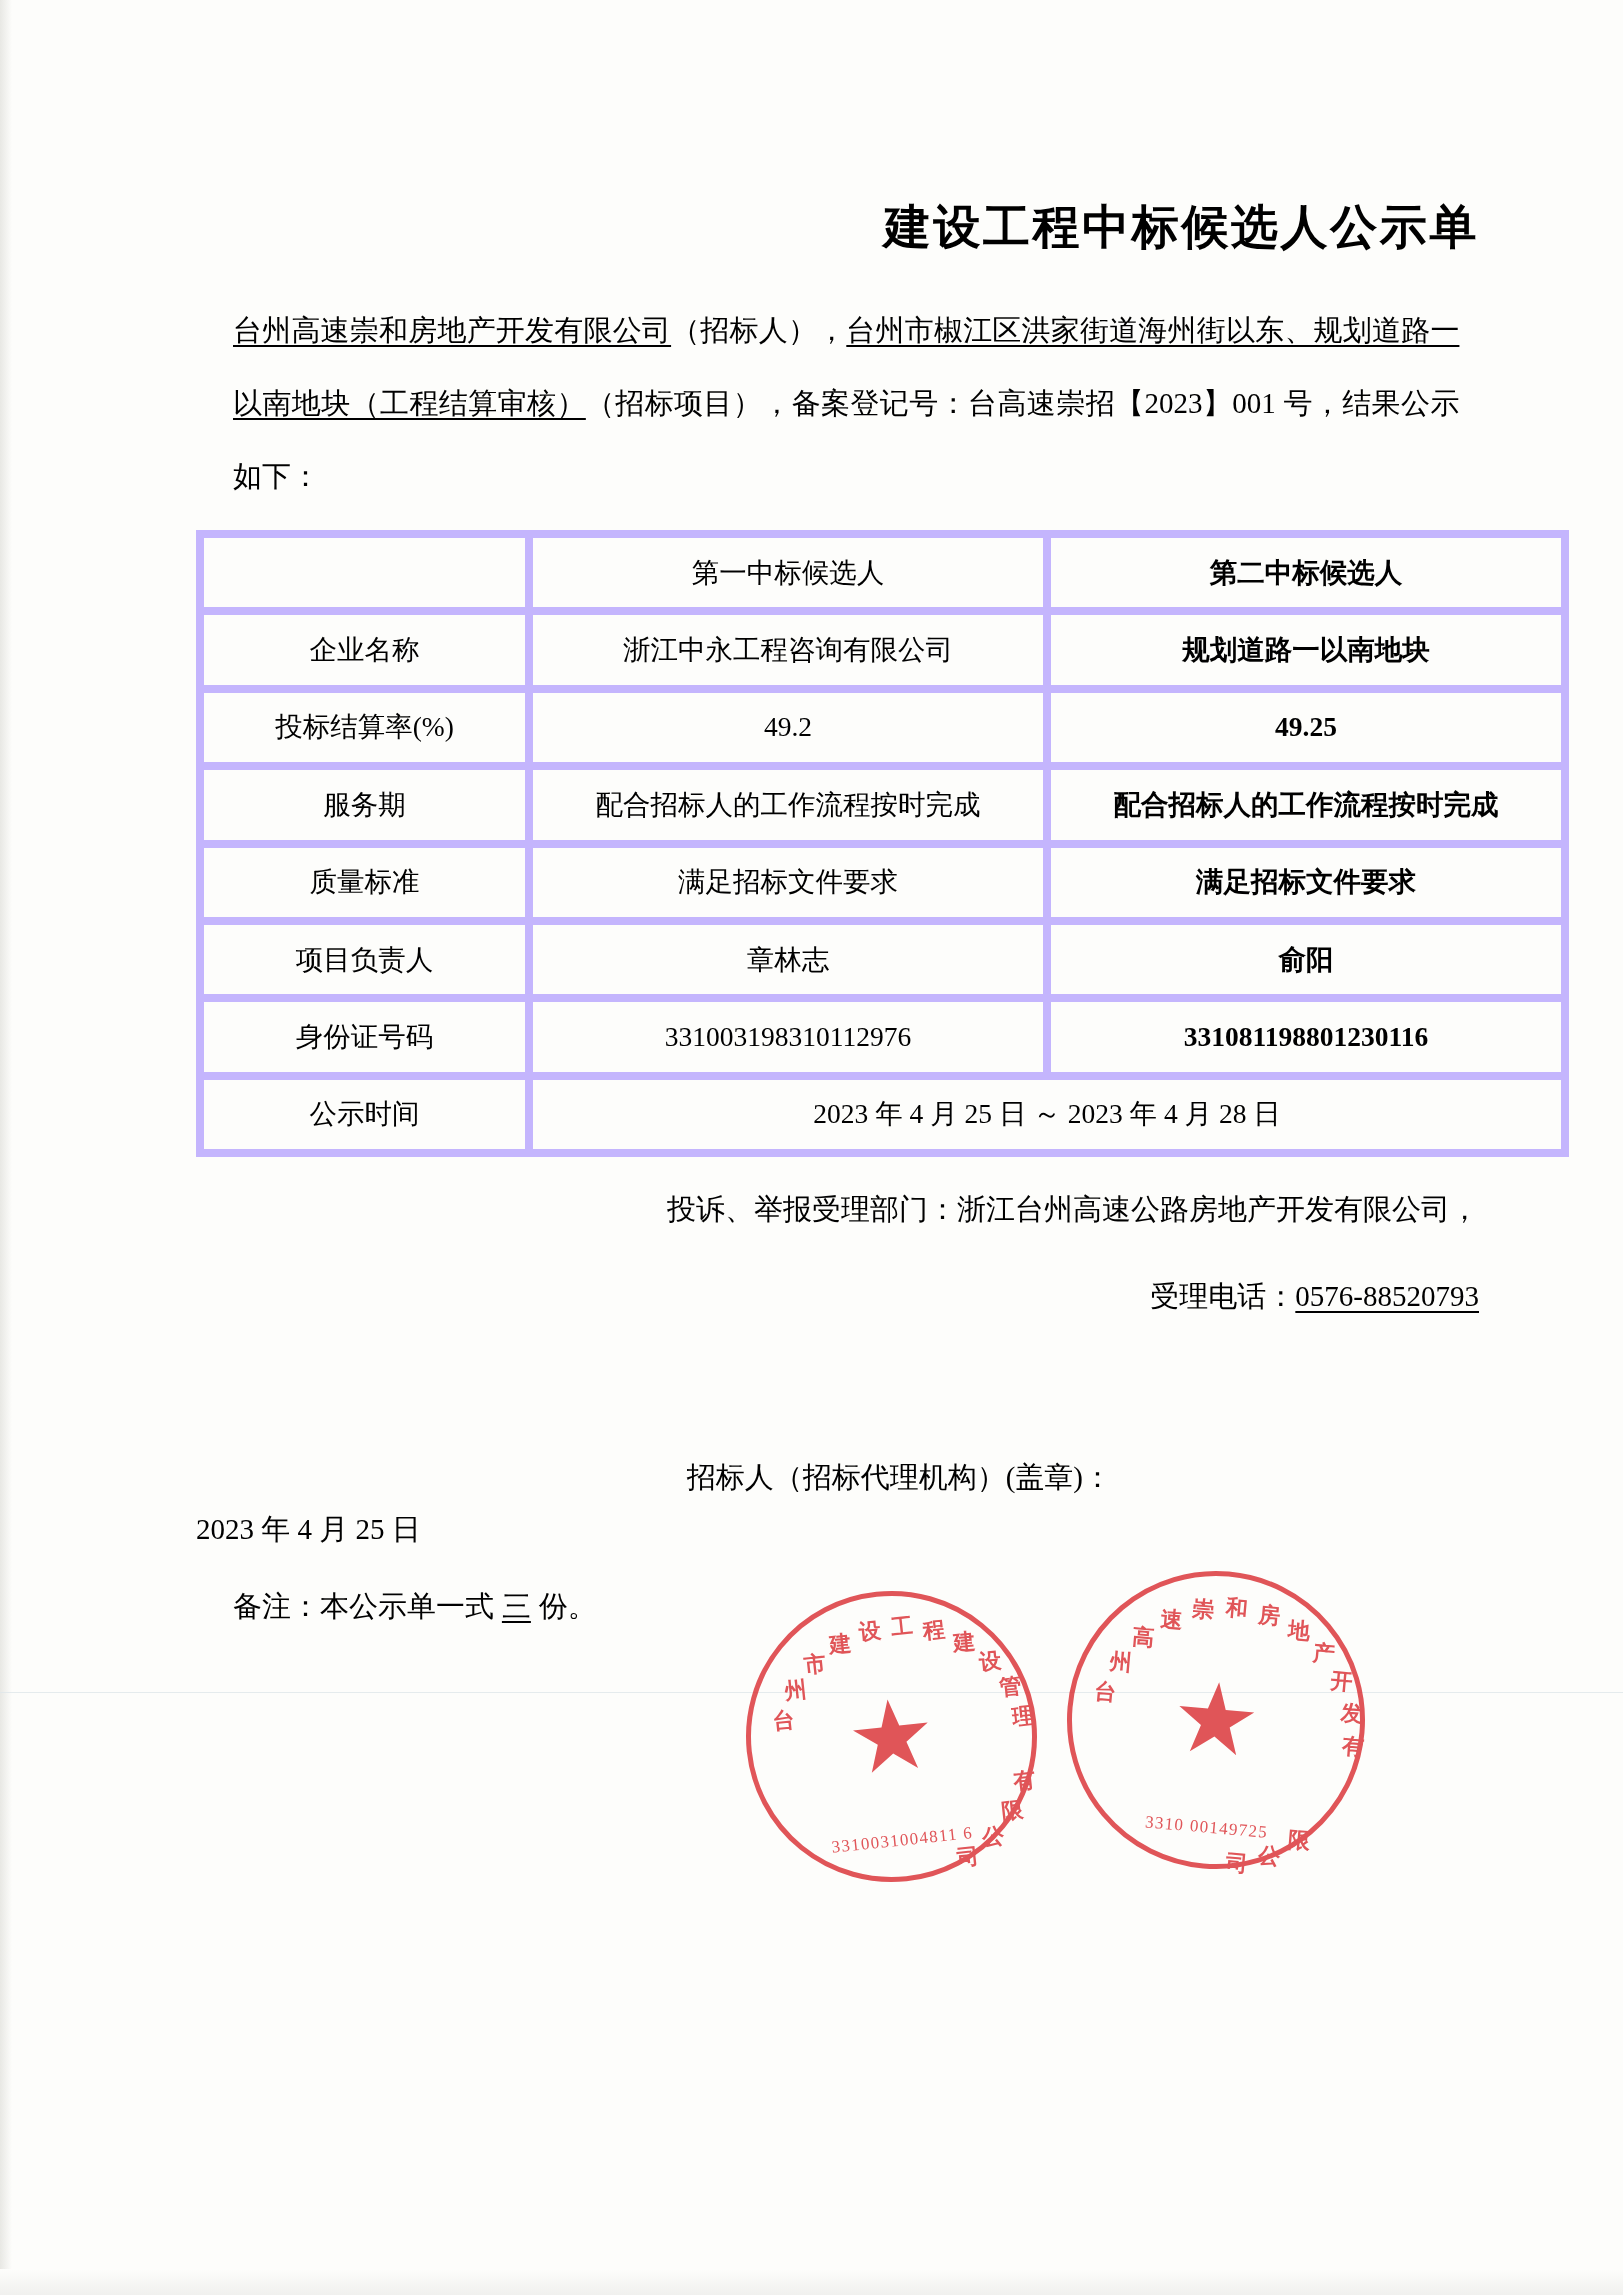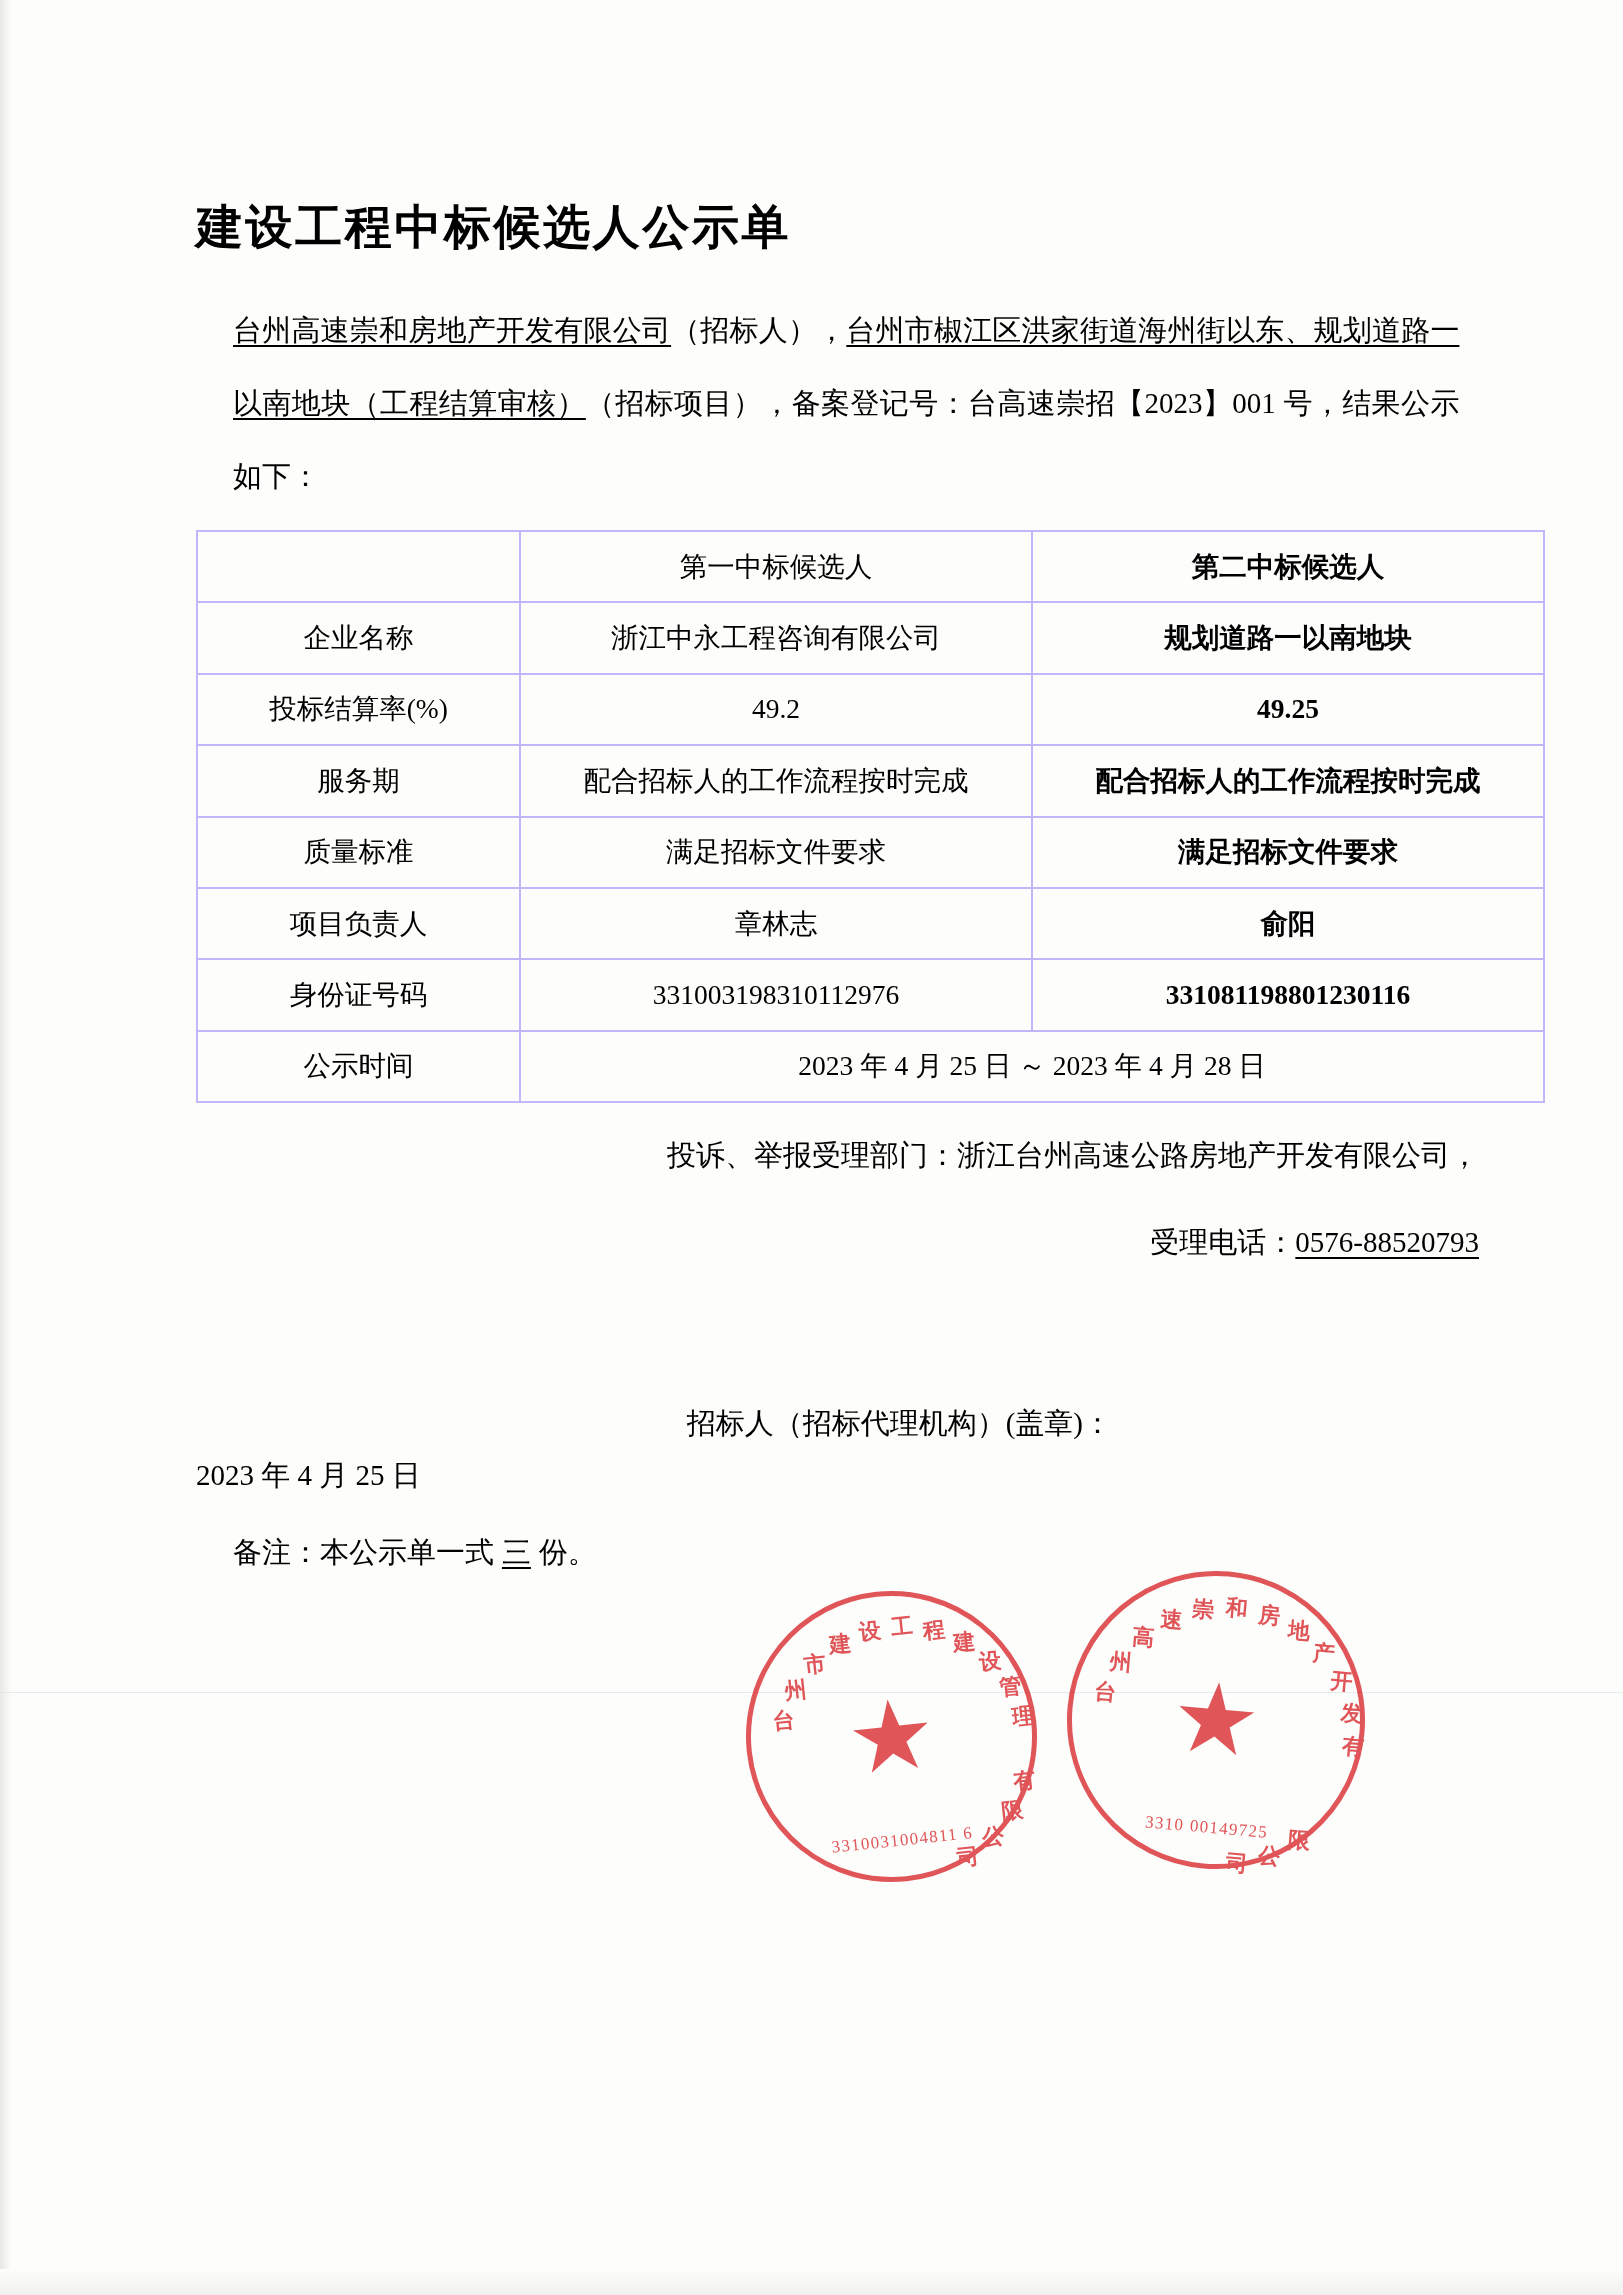--- a/index.html
+++ b/index.html
@@ -46,21 +46,21 @@
   }
 
   .content {
     position: absolute;
     left: 196px;
     top: 196px;
     width: 1283px;
   }
 
   .doc-title {
-    text-align: left;
+    text-align: right;
     font-size: 47px;
     font-weight: bold;
     letter-spacing: 2.6px;
     margin: 0 0 35px 0;
     font-family: Liberation Sans, sans-serif;
   }
 
   .intro {
     font-size: 29px;
     line-height: 73px;
@@ -71,21 +71,21 @@
   }
   .u { text-decoration: underline; text-underline-offset: 5.2px; }
 
   table.result {
     border-collapse: collapse;
     width: 1303px;
     margin-left: 0px;
     table-layout: fixed;
   }
   table.result td {
-    border: 2px solid #c4b5fd;
+    border: 8px solid #c4b5fd;
     font-size: 27.5px;
     text-align: center;
     vertical-align: middle;
     padding: 15.7px 6.5px;
     line-height: 38px;
   }
   td.label { width: 308px; }
   td.col1 { width: 497px; }
   td.col2 { width: 497px; font-weight: bold; }
 

